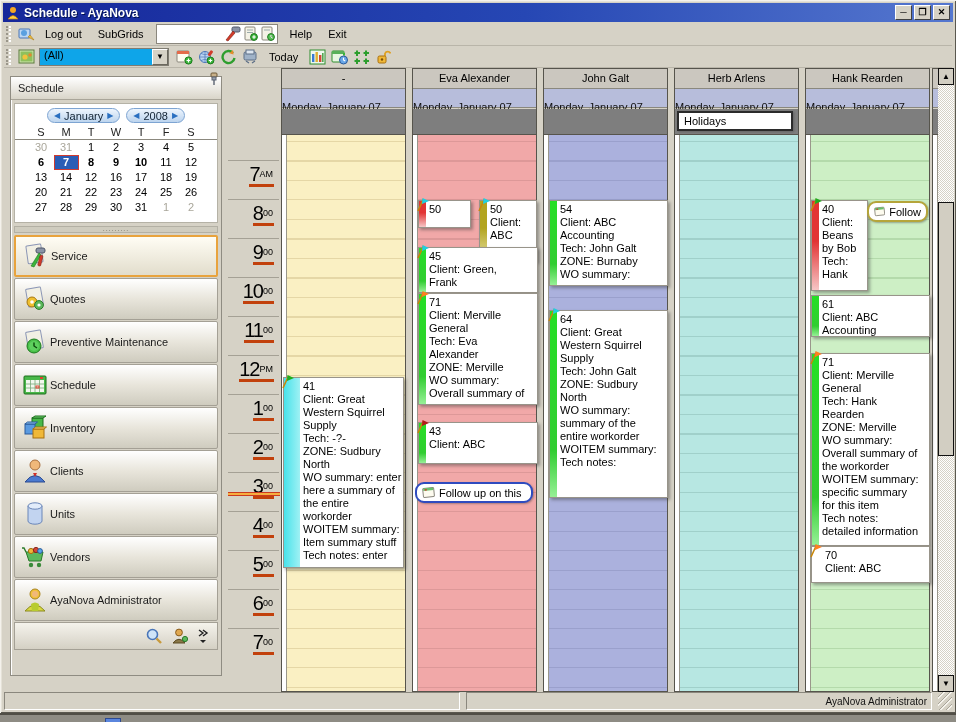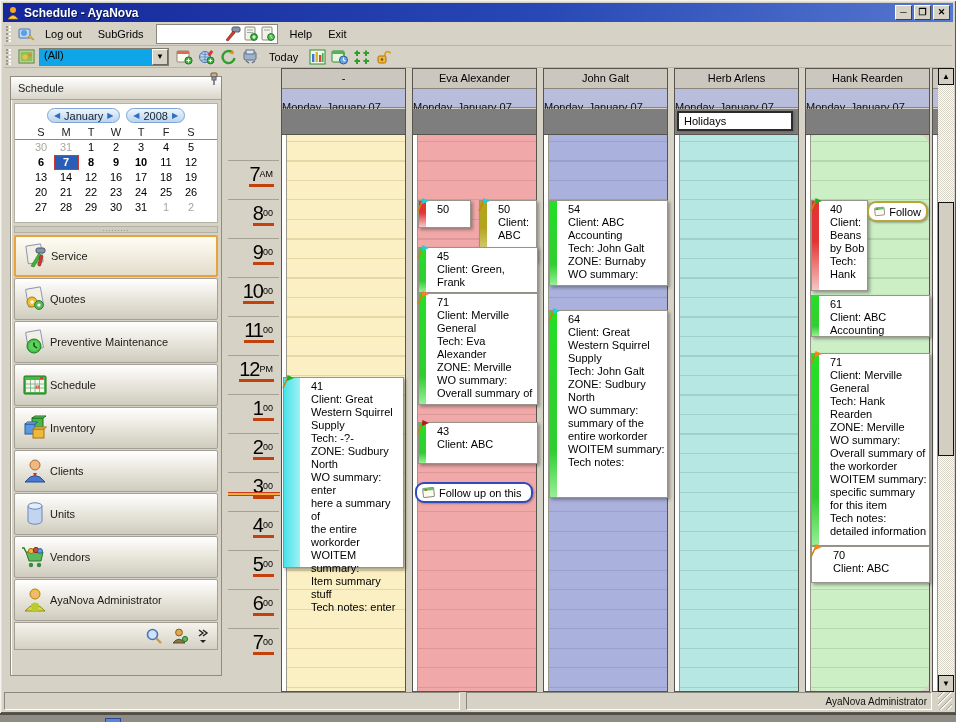--- a/index.html
+++ b/index.html
@@ -82,22 +82,22 @@
     border-right:1px solid #9a978b;z-index:1;}
   .g-yellow{background:repeating-linear-gradient(180deg,#e5d7a6 0 1px,transparent 1px 19.5px);
     background-color:#faf0c3;background-position:0 6px;}
   .g-pink{background:repeating-linear-gradient(180deg,#dd9898 0 1px,transparent 1px 19.5px);
     background-color:#f1a8a8;background-position:0 6px;}
   .g-purple{background:repeating-linear-gradient(180deg,#9aa0cc 0 1px,transparent 1px 19.5px);
     background-color:#abb1dd;background-position:0 6px;}
   .g-teal{background:repeating-linear-gradient(180deg,#a0d0ca 0 1px,transparent 1px 19.5px);
     background-color:#b7e7e2;background-position:0 6px;}
   .g-green{background:repeating-linear-gradient(180deg,#b4daab 0 1px,transparent 1px 19.5px);
-    background-color:#cdefc5;background-position:0 6px;border-radius:10px;}
-  .card{position:absolute;background:#fff;border:1px solid #98948a;box-shadow:2px 2px 3px rgba(60,60,60,.45);z-index:2;padding-left:8px;}
+    background-color:#cdefc5;background-position:0 6px;}
+  .card{position:absolute;background:#fff;border:1px solid #98948a;box-shadow:2px 2px 3px rgba(60,60,60,.45);z-index:2;}
   .card .txt{white-space:pre-line;font-size:11px;line-height:13px;color:#000;padding:2px 1px 1px 10px;}
   .strip{position:absolute;left:0;top:0;bottom:0;width:7px;}
   .s-green{background:linear-gradient(180deg,#25df25,#31cd31 75%,#96f096);}
   .s-red{background:linear-gradient(180deg,#e23434 45%,#f6c6c6);}
   .s-olive{background:linear-gradient(180deg,#b2a41f 45%,#e9e3a6);}
   .s-cyan{width:16px;background:linear-gradient(90deg,#49e2ea,#9ff1f4);}
   .flag{position:absolute;left:-4px;top:-4px;width:15px;height:15px;z-index:3;}
   .pill{position:absolute;background:#fff;border-radius:9px;display:flex;align-items:center;gap:4px;
     font-size:11px;padding:1px 5px;box-shadow:1px 1px 2px rgba(60,60,60,.4);z-index:2;color:#000;}
   .sliver{position:absolute;top:0;width:8px;height:624px;overflow:hidden;border:1px solid #56544c;}

